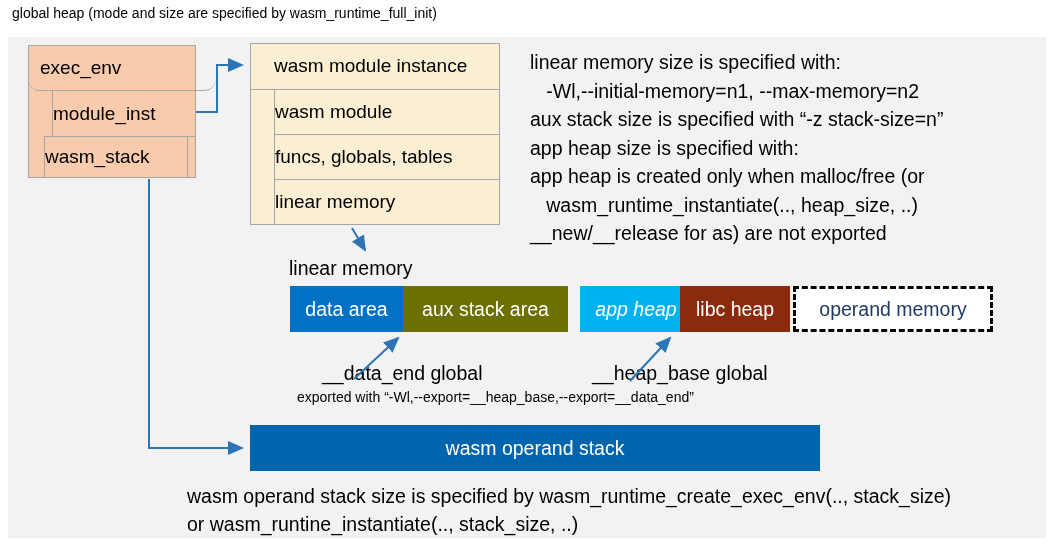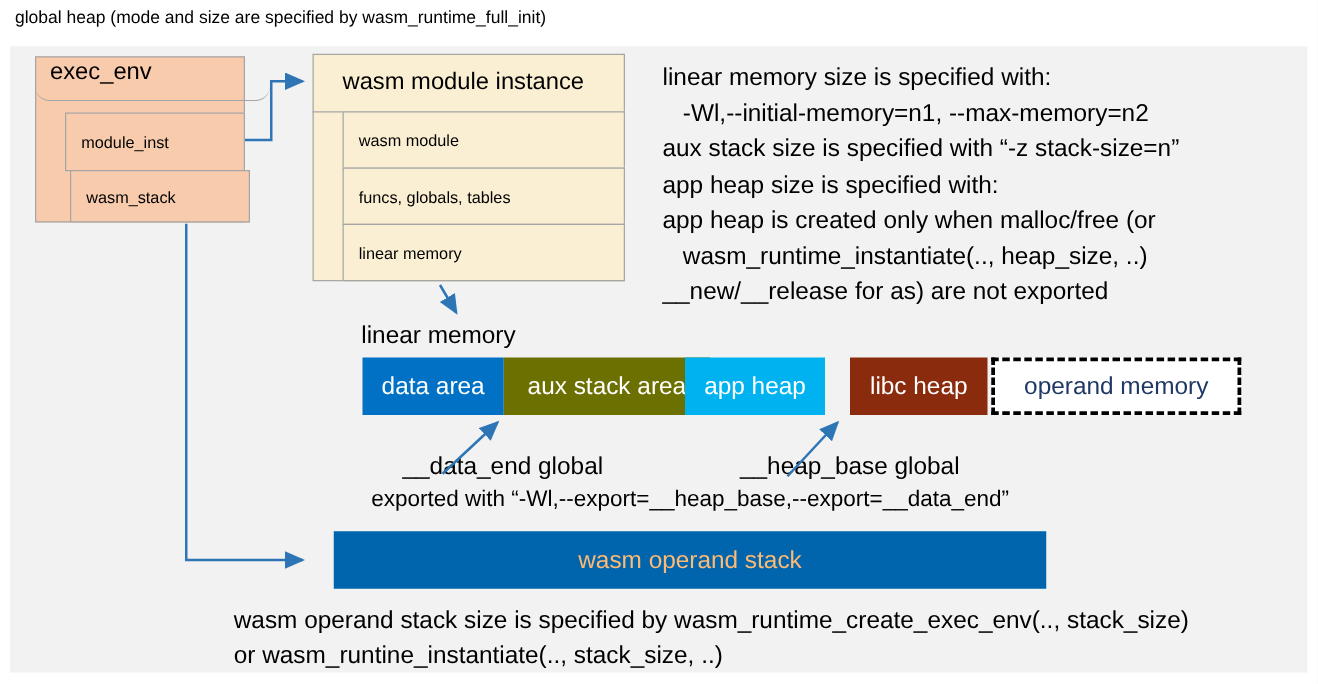--- a/index.html
+++ b/index.html
@@ -18,35 +18,34 @@
     white-space:pre;
   }
   #canvas-bg{
     left:8px;top:37px;width:1038px;height:501px;
     background:#f2f2f2;
   }
   .box{
     box-sizing:border-box;
     border:1px solid #a6a6a6;
     display:flex;align-items:center;
-    padding-left:12px;
-    font-size:13px;
+    font-size:19px;
   }
   .box-header{
     box-sizing:border-box;
     display:flex;align-items:center;
     padding-left:12px;
     font-size:19px;
     border-bottom:1px solid #a6a6a6;
   }
   
   #exec-env-box{left:28px;top:45px;width:168px;height:133px;}
-  #exec-env-header{left:28px;top:35px;width:188px;height:46px;border-radius:12px;}
+  #exec-env-header{left:28px;top:45px;width:188px;height:46px;border-radius:12px;}
   #module-inst-box{left:52px;top:90px;width:144px;height:47px;}
-  #wasm-stack-box{left:56px;top:136px;width:144px;height:42px;}
+  #wasm-stack-box{left:44px;top:136px;width:144px;height:42px;}
   
   #instance-box{left:250px;top:43px;width:250px;height:182px;}
   #instance-header{left:250px;top:43px;width:250px;height:47px;padding-left:24px;}
   #wasm-module-row{left:274px;top:89px;width:226px;height:46px;}
   #funcs-row{left:274px;top:134px;width:226px;height:46px;}
   #linmem-row{left:274px;top:179px;width:226px;height:46px;}
   
   #notes-right{
     left:530px;top:48px;width:516px;
     font-size:19.5px;line-height:28.5px;
@@ -55,36 +54,36 @@
   
   #linmem-label{left:289px;top:257px;font-size:19.5px;}
   .seg{
     position:absolute;top:286px;height:46px;
     display:flex;align-items:center;justify-content:center;
     color:#ffffff;font-size:19.5px;
     box-sizing:border-box;
   }
   #seg-data{left:290px;width:113px;}
   #seg-aux{left:403px;width:165px;}
-  #seg-app{left:548px;width:112px;}
+  #seg-app{left:580px;width:112px;font-style:italic;}
   #seg-libc{left:680px;width:110px;}
   #seg-enlarged{
     left:793px;width:200px;
     border:3px dashed #000;
     color:#1f3864;
   }
   
   #data-end-label{left:322px;top:362px;font-size:19.5px;}
   #heap-base-label{left:592px;top:362px;font-size:19.5px;}
-  #exported-line{left:297px;top:389px;font-size:18px;white-space:pre;}
+  #exported-line{left:297px;top:389px;font-size:14px;white-space:pre;}
   
   #operand-bar{
     left:250px;top:425px;width:570px;height:46px;
     display:flex;align-items:center;justify-content:center;
-    color:#fdba74;font-size:19.5px;margin-left:17px;
+    color:#ffffff;font-size:19.5px;
   }
   #bottom-note{
     left:187px;top:482px;width:860px;
     font-size:19.5px;line-height:28px;
   }
   #connector-layer{left:0;top:0;pointer-events:none;}
 </style>
 </head>
 <body>
 

